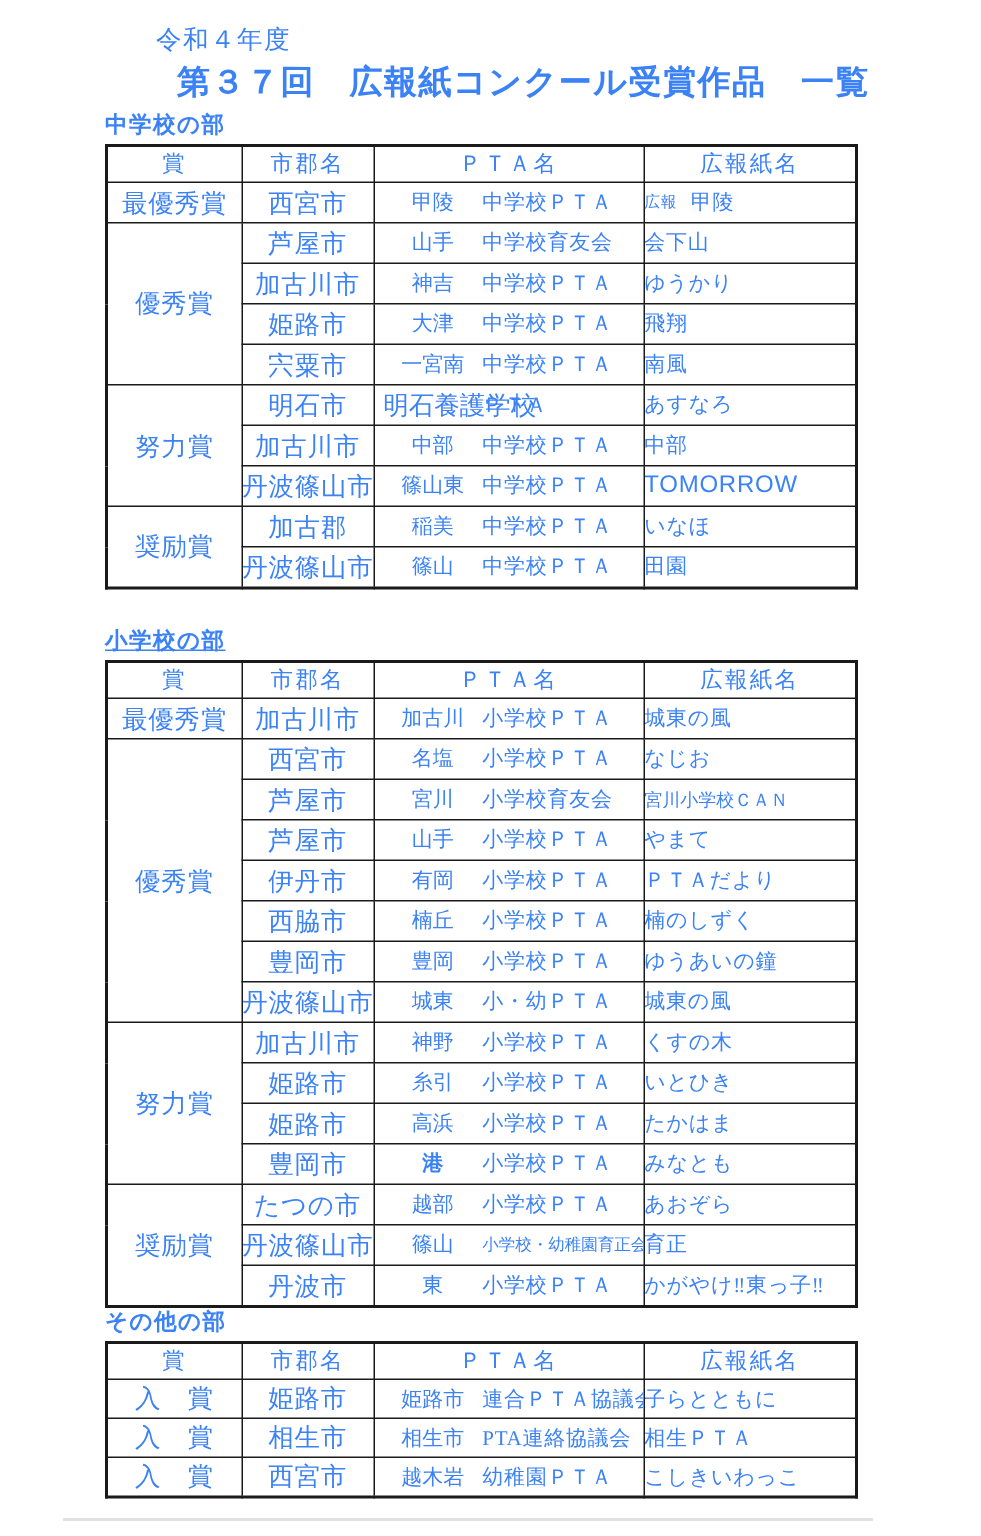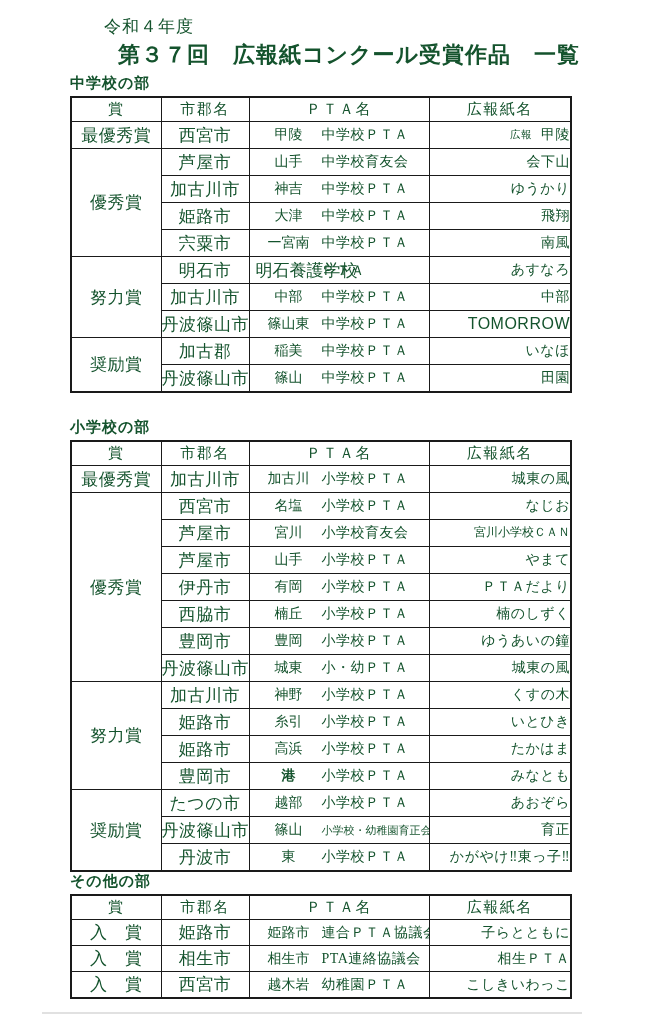--- a/index.html
+++ b/index.html
@@ -5,21 +5,21 @@
   html, body {
     margin: 0;
     padding: 0;
     background: #ffffff;
   }
   .page {
     position: relative;
     width: 654px;
     height: 1024px;
     background: #ffffff;
-    color: #14532d;
+    color: #3b82f6;
     font-family: "Liberation Serif", "DejaVu Serif", serif;
     overflow: hidden;
   }
   
   .doc-header {
     padding: 16px 0 0 104px;
     font-family: "Liberation Sans", "DejaVu Sans", sans-serif;
   }
   .fiscal-year {
     font-size: 17px;
@@ -35,21 +35,21 @@
   }
   
   .section-heading {
     margin: 0 0 3px 70px;
     font-family: "Liberation Sans", "DejaVu Sans", sans-serif;
     font-size: 15px;
     font-weight: 700;
     letter-spacing: 1px;
   }
   .sec-junior .section-heading { margin-top: 5px; }
-  .sec-elem   .section-heading { margin-top: 25px; }
+  .sec-elem   .section-heading { margin-top: 25px; text-decoration: underline; }
   .sec-other  .section-heading { }
 
   table.awards {
     border-collapse: collapse;
     table-layout: fixed;
     margin-left: 70px;
     width: 500px;
     background: #ffffff;
     border: 2px solid #1a1a1a;
   }
@@ -85,21 +85,21 @@
     display: inline-block;
     width: 66px;
     text-align: center;
     vertical-align: middle;
   }
   .pta-name.small { font-size: 17px; letter-spacing: 0; }
   .pta-name.bold  { font-weight: 700; }
   .pta-org { vertical-align: middle; letter-spacing: 0.5px; }
   .pta-org.small  { font-size: 11px; letter-spacing: 0; }
 
-  td.paper { text-align: right; letter-spacing: 0.5px; }
+  td.paper { text-align: left; letter-spacing: 0.5px; }
   td.paper .paper-name { vertical-align: middle; }
   td.paper.small .paper-name { font-size: 12px; letter-spacing: 0; }
   td.paper.mono  .paper-name {
     font-family: Liberation Sans, sans-serif;
     font-size: 16px;
     letter-spacing: 0.5px;
     margin-top: 11px;
   }
   .paper-prefix {
     font-size: 10.5px;

